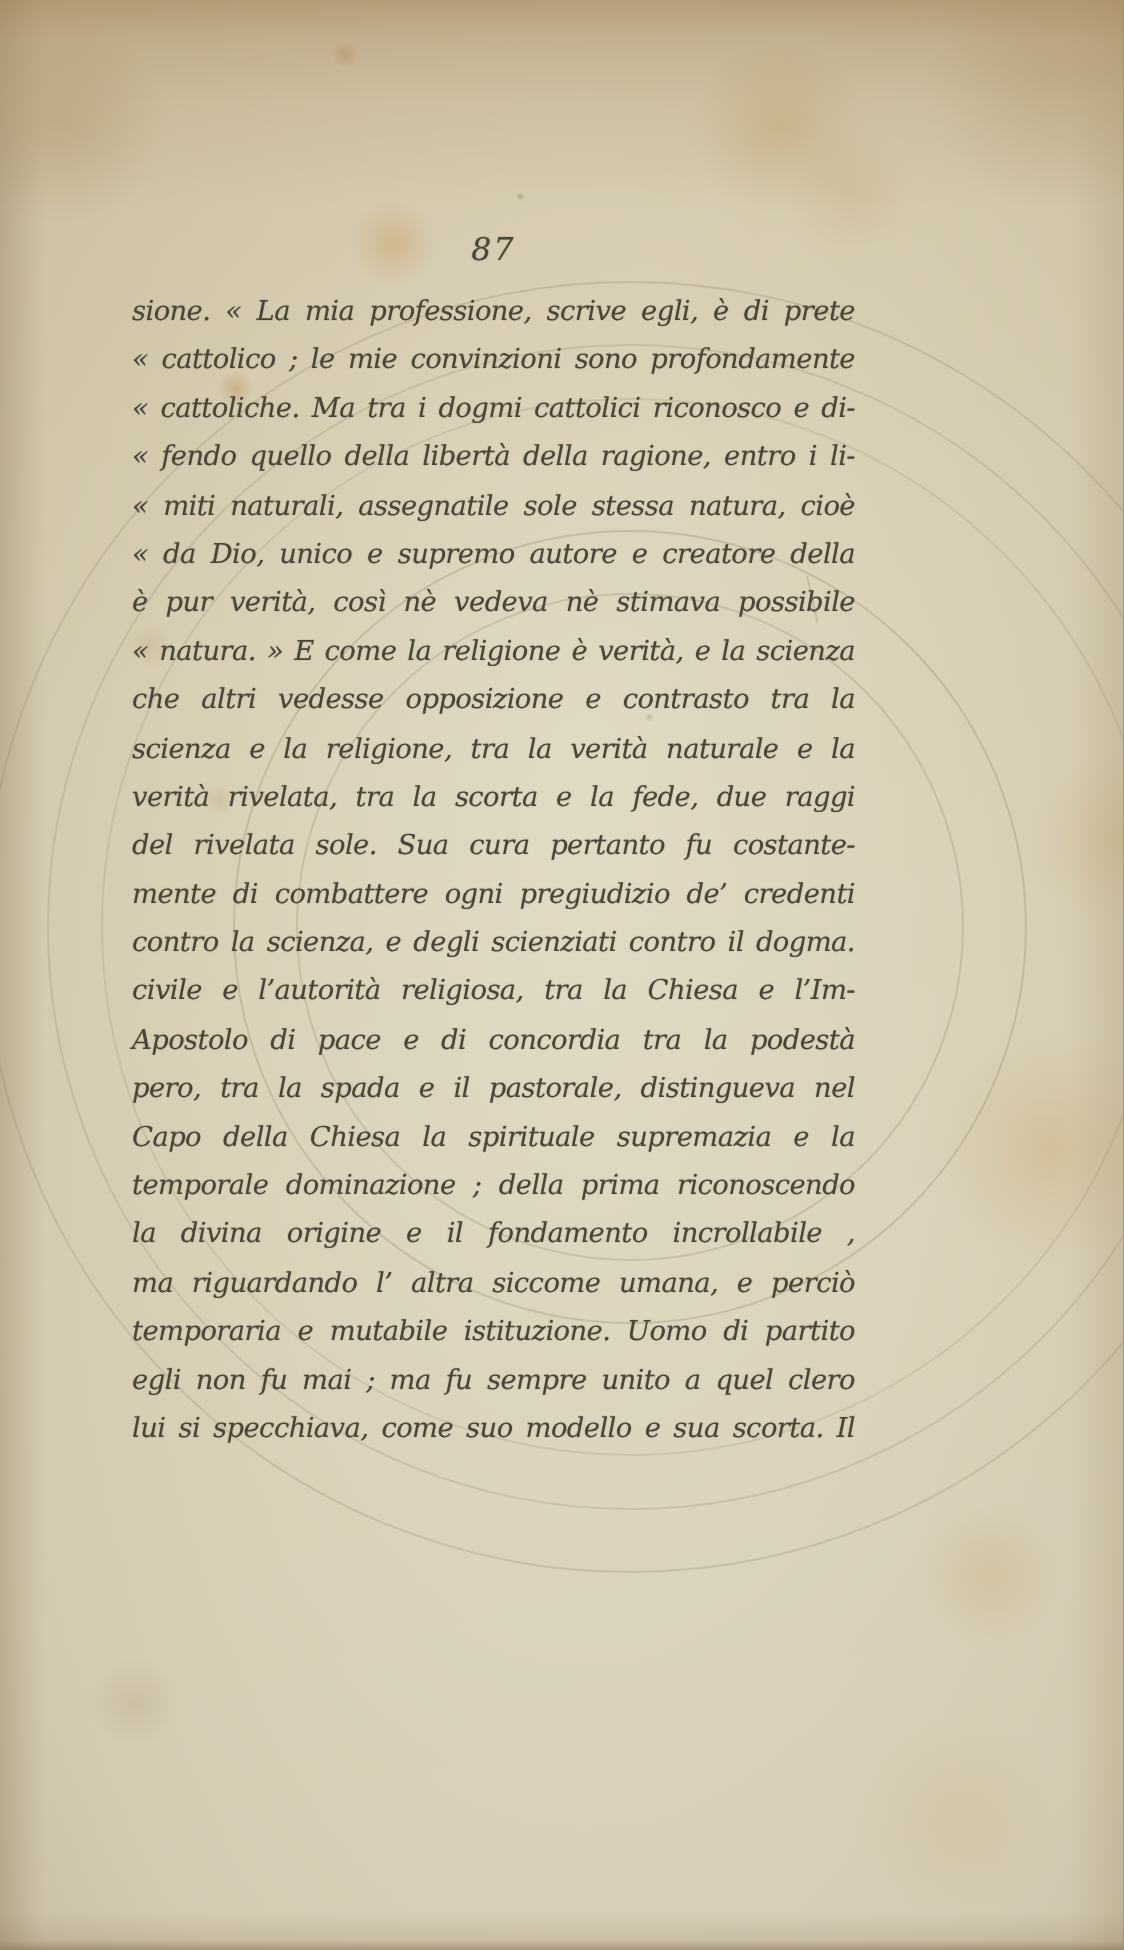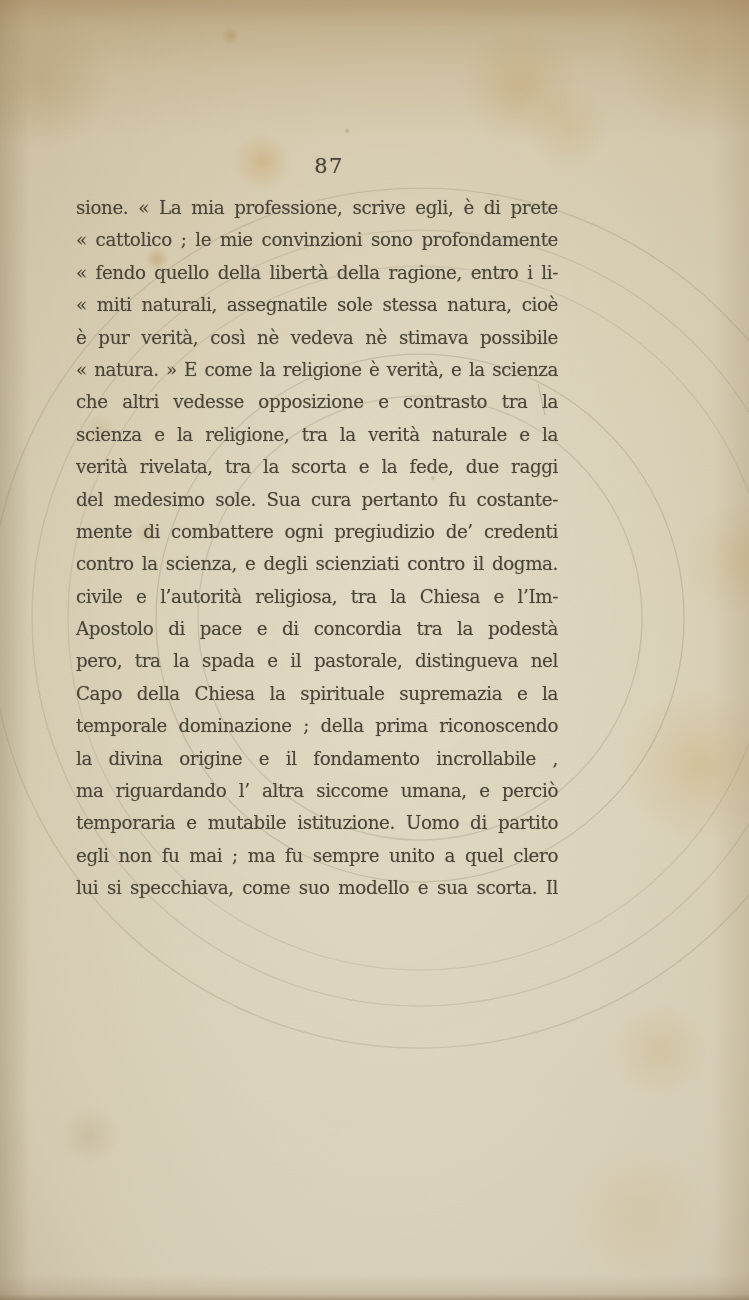--- a/index.html
+++ b/index.html
@@ -41,20 +41,21 @@
       radial-gradient(circle at 40px 80px,   rgba(158,124,74,0.26) 0%, rgba(0,0,0,0) 70px),
       radial-gradient(circle at 706px 52px,  rgba(170,135,85,0.28) 0%, rgba(0,0,0,0) 90px),
       radial-gradient(circle at 347px 131px, rgba(120,95,58,0.35) 0%, rgba(0,0,0,0) 3px),
       radial-gradient(circle at 433px 478px, rgba(120,95,58,0.30) 0%, rgba(0,0,0,0) 3px),
       radial-gradient(circle at 90px 1135px, rgba(150,120,75,0.15) 0%, rgba(0,0,0,0) 30px),
       
       radial-gradient(ellipse at 52% 42%, rgba(255,255,248,0.22) 0%, rgba(0,0,0,0) 48%,
                       rgba(140,115,75,0.10) 84%, rgba(124,100,62,0.20) 100%),
       
       linear-gradient(165deg, #d3c6a8 0%, var(--paper-base, #d8cfb5) 32%, #dbd3bb 68%, #ddd6c1 100%);
+    font-style: italic;
   }
   .stamp {
     position: absolute;
     left: 0; top: 0;
     pointer-events: none;
   }
   .stamp circle, .stamp path {
     fill: none;
     stroke: var(--stamp-line, #8d8266);
     stroke-width: 1.25;
@@ -65,21 +66,21 @@
     left: 88px;
     width: 482px;
     text-align: center;
     font-size: 21px;
     letter-spacing: 1.5px;
     text-shadow: 0 0 1px rgba(74,69,57,0.45);
   }
   .textblock {
     position: absolute;
     top: 192px;
-    left: 76px;
+    left: 88px;
     width: 482px;
   }
   .line {
     height: 32.4px;
     line-height: 32.4px;
     font-size: 18.3px;
     letter-spacing: -0.4px;
     white-space: normal;
     text-align: justify;
     text-align-last: justify;
@@ -98,28 +99,30 @@
     <circle cx="420" cy="618" r="264" opacity="0.30"></circle>
     <circle cx="420" cy="618" r="222" opacity="0.27"></circle>
     <path d="M 538 384 L 545 415" opacity="0.30"></path>
   </svg>
 
   <div class="pagenum">87</div>
 
   <div class="textblock">
       <div class="line">sione. « La mia professione, scrive egli, è di prete</div>
       <div class="line">« cattolico ; le mie convinzioni sono profondamente</div>
+      <div class="line">« cattoliche. Ma tra i dogmi cattolici riconosco e di-</div>
       <div class="line">« fendo quello della libertà della ragione, entro i li-</div>
       <div class="line">« miti naturali, assegnatile sole stessa natura, cioè</div>
+      <div class="line">« da Dio, unico e supremo autore e creatore della</div>
       <div class="line">è pur verità, così nè vedeva nè stimava possibile</div>
       <div class="line">« natura. » E come la religione è verità, e la scienza</div>
       <div class="line">che altri vedesse opposizione e contrasto tra la</div>
       <div class="line">scienza e la religione, tra la verità naturale e la</div>
       <div class="line">verità rivelata, tra la scorta e la fede, due raggi</div>
-      <div class="line">del medesimo sole. Sua cura pertanto fu costante-</div>
+      <div class="line">del rivelata sole. Sua cura pertanto fu costante-</div>
       <div class="line">mente di combattere ogni pregiudizio de’ credenti</div>
       <div class="line">contro la scienza, e degli scienziati contro il dogma.</div>
       <div class="line">civile e l’autorità religiosa, tra la Chiesa e l’Im-</div>
       <div class="line">Apostolo di pace e di concordia tra la podestà</div>
       <div class="line">pero, tra la spada e il pastorale, distingueva nel</div>
       <div class="line">Capo della Chiesa la spirituale supremazia e la</div>
       <div class="line">temporale dominazione ; della prima riconoscendo</div>
       <div class="line">la divina origine e il fondamento incrollabile ,</div>
       <div class="line">ma riguardando l’ altra siccome umana, e perciò</div>
       <div class="line">temporaria e mutabile istituzione. Uomo di partito</div>

